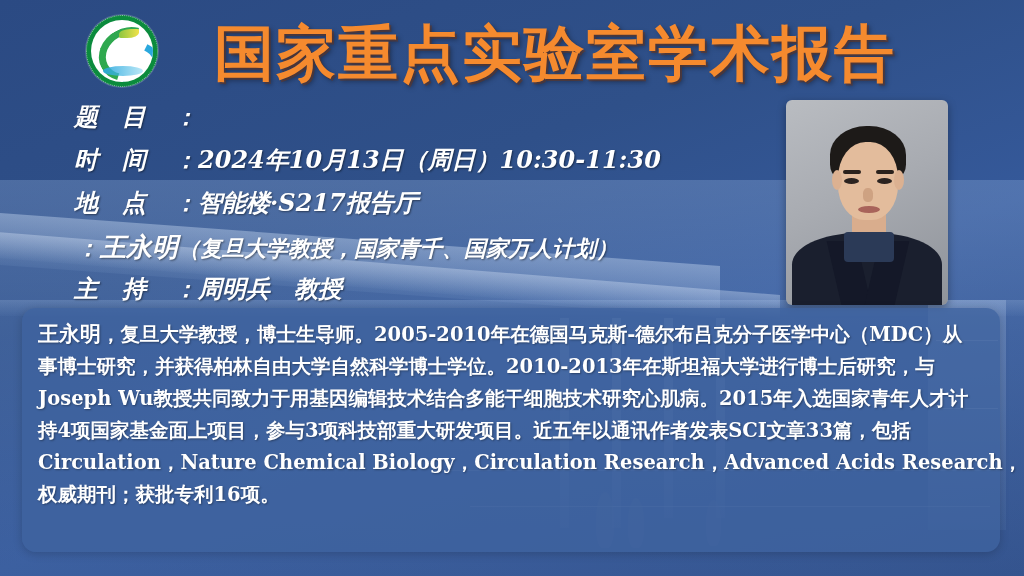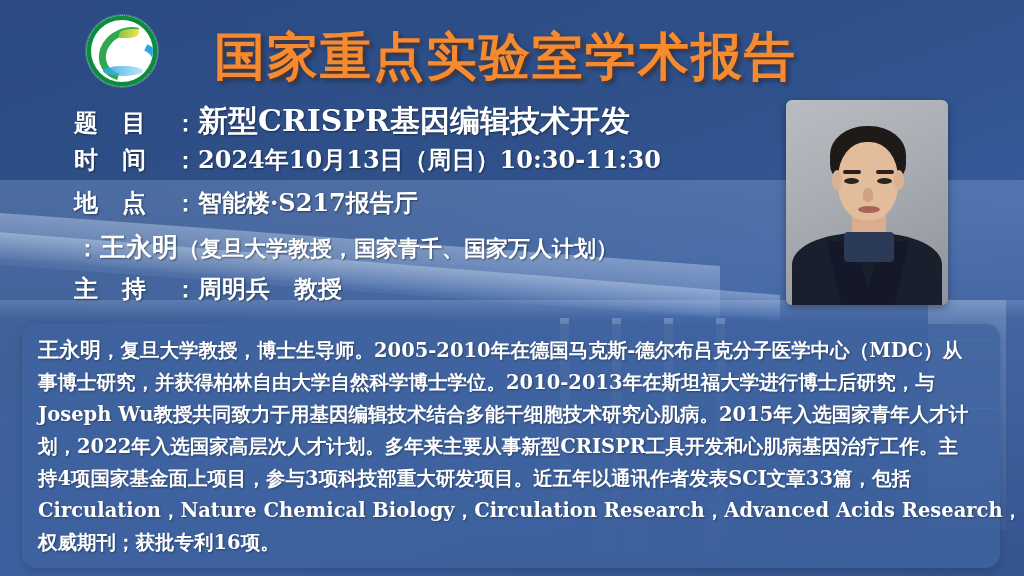--- a/index.html
+++ b/index.html
@@ -147,43 +147,43 @@
     left: 12px; bottom: 6px;
     width: 40px; height: 10px;
     border-radius: 50%;
     background: linear-gradient(90deg, rgba(42,168,221,0.9), rgba(120,210,240,0.5));
   }
 
   .main-title {
     position: absolute;
     left: 214px; top: 14px;
     font-family: "DejaVu Sans", "Liberation Sans", sans-serif;
-    font-size: 51px;
+    font-size: 60px;
     font-weight: bold;
     letter-spacing: 2px;
     color: #f58a2e;
     text-shadow:
        2px 2px 0 rgba(120,50,10,0.45),
        3px 3px 5px rgba(0,0,0,0.35);
     white-space: nowrap;
-    margin-top: 9px;
   }
 
   
   .info-block {
     position: absolute;
     left: 74px; top: 101px;
     width: 700px;
   }
   .info-row {
     display: flex;
     align-items: baseline;
     height: 43px;
     color: #ffffff;
     white-space: nowrap;
+    font-style: italic;
   }
   .info-label {
     width: 98px;
     display: inline-flex;
     justify-content: space-between;
     font-family: "DejaVu Sans", "Liberation Sans", sans-serif;
     font-size: 24px;
     font-weight: bold;
     letter-spacing: 0;
     text-shadow: 1px 1px 2px rgba(0,0,0,0.45);
@@ -300,21 +300,21 @@
     position: absolute;
     bottom: 0; width: 30px; height: 64px;
     background: #141828;
   }
   .p-lapel-l { left: 48px; transform: skewX(13deg); }
   .p-lapel-r { left: 86px; transform: skewX(-13deg); }
 
   
   .bio-panel {
     position: absolute;
-    left: 22px; top: 324px;
+    left: 22px; top: 308px;
     width: 978px; height: 244px;
     box-sizing: border-box;
     padding: 10px 14px 8px 16px;
     border-radius: 14px;
     background: rgba(62,99,159,0.80);
     box-shadow: 0 2px 10px rgba(0,0,0,0.18);
   }
   .bio-line {
     color: #ffffff;
     font-family: "DejaVu Serif", "Liberation Serif", serif;
@@ -363,21 +363,20 @@
       <div class="logo-ring-text"></div>
     </div>
     <div class="main-title">国家重点实验室学术报告</div>
   </div>
 
   <div class="info-block">
 
     <div class="info-row title-row">
       <span class="info-label">题　目</span>
       <span class="info-colon">：</span>
-      <span class="info-value">新型CRISPR基因编辑技术开发</span>
     </div>
 
     <div class="info-row">
       <span class="info-label">时　间</span>
       <span class="info-colon">：</span>
       <span class="info-value">2024年10月13日（周日）10:30-11:30</span>
     </div>
 
     <div class="info-row">
       <span class="info-label">地　点</span>
@@ -413,19 +412,18 @@
     <div class="p-eye-l"></div>
     <div class="p-eye-r"></div>
     <div class="p-nose"></div>
     <div class="p-mouth"></div>
   </div>
 
   <div class="bio-panel">
     <div class="bio-line"><span class="lead">王永明</span><span>，复旦大学教授，博士生导师。2005-2010年在德国马克斯-德尔布吕克分子医学中心（MDC）从</span></div>
     <div class="bio-line">事博士研究，并获得柏林自由大学自然科学博士学位。2010-2013年在斯坦福大学进行博士后研究，与</div>
     <div class="bio-line">Joseph Wu教授共同致力于用基因编辑技术结合多能干细胞技术研究心肌病。2015年入选国家青年人才计</div>
-    <div class="bio-line">划，2022年入选国家高层次人才计划。多年来主要从事新型CRISPR工具开发和心肌病基因治疗工作。主</div>
     <div class="bio-line">持4项国家基金面上项目，参与3项科技部重大研发项目。近五年以通讯作者发表SCI文章33篇，包括</div>
     <div class="bio-line">Circulation，Nature Chemical Biology，Circulation Research，Advanced Acids Research，</div>
     <div class="bio-line">权威期刊；获批专利16项。</div>
   </div>
 
 </div>
 
 </body></html>

